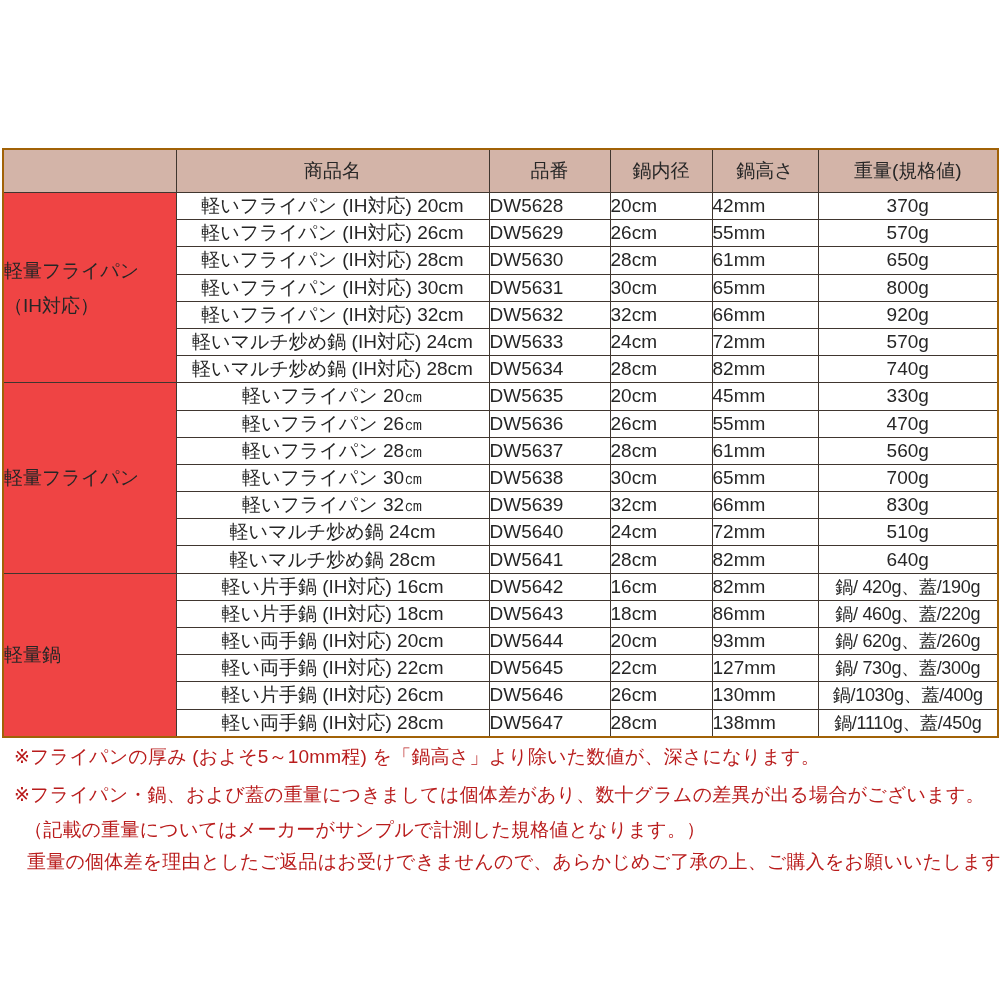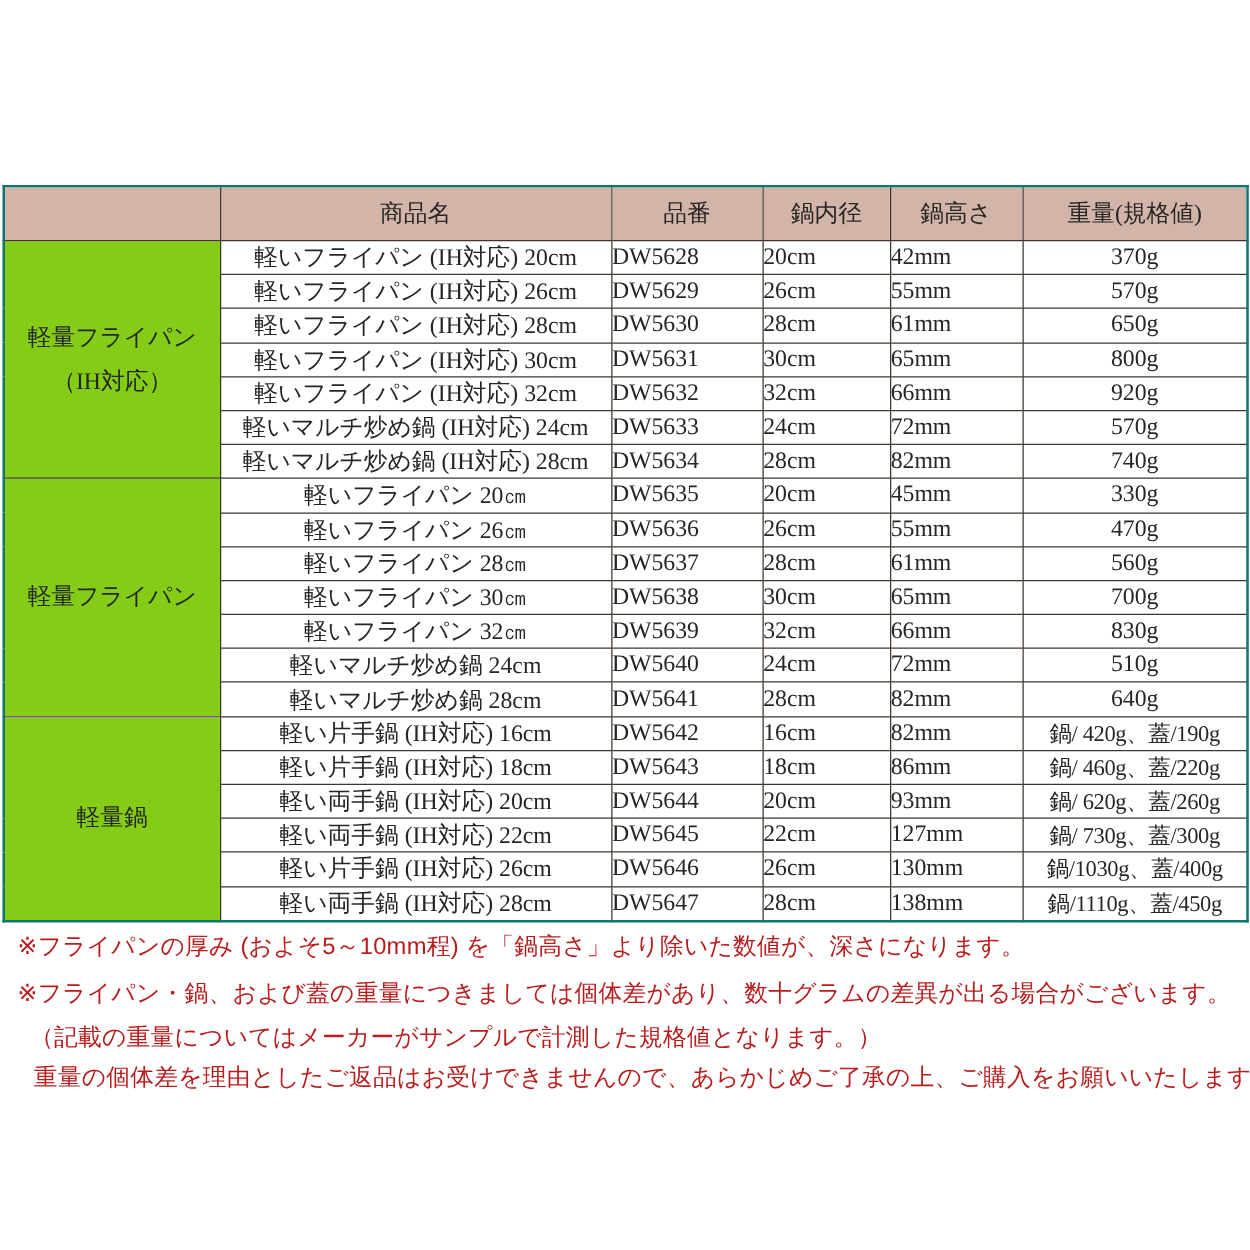--- a/index.html
+++ b/index.html
@@ -22,33 +22,32 @@
   table.spec th, table.spec td{
     border:1px solid #40362f;
     font-weight:normal;
     font-size:19px;
     color:#262626;
     vertical-align:middle;
     padding:0;
     overflow:hidden;
     white-space:nowrap;
   }
-  table.spec{border:2px solid #0f766e;font-family:Liberation Serif, serif;}
+  table.spec{border:2px solid #a16207;}
   thead th{
     background:#d3b4a8;
     height:42px;
     text-align:center;
     color:#322721;
     font-size:19px;
   }
   td.category-cell{
-    text-align:center;
     font-size:20.5px;
     line-height:1.85;
-    background:#84cc16;
+    background:#ef4444;
     margin-top:12px;
   }
   td.name-cell{
     text-align:center;
     padding-left:19px;
     font-size:19px;
   }
   td.center-cell{}
   td.weight-cell{text-align:center;margin-top:47px;}
   td.weight-cell.long{font-size:18px;letter-spacing:-0.3px;}

